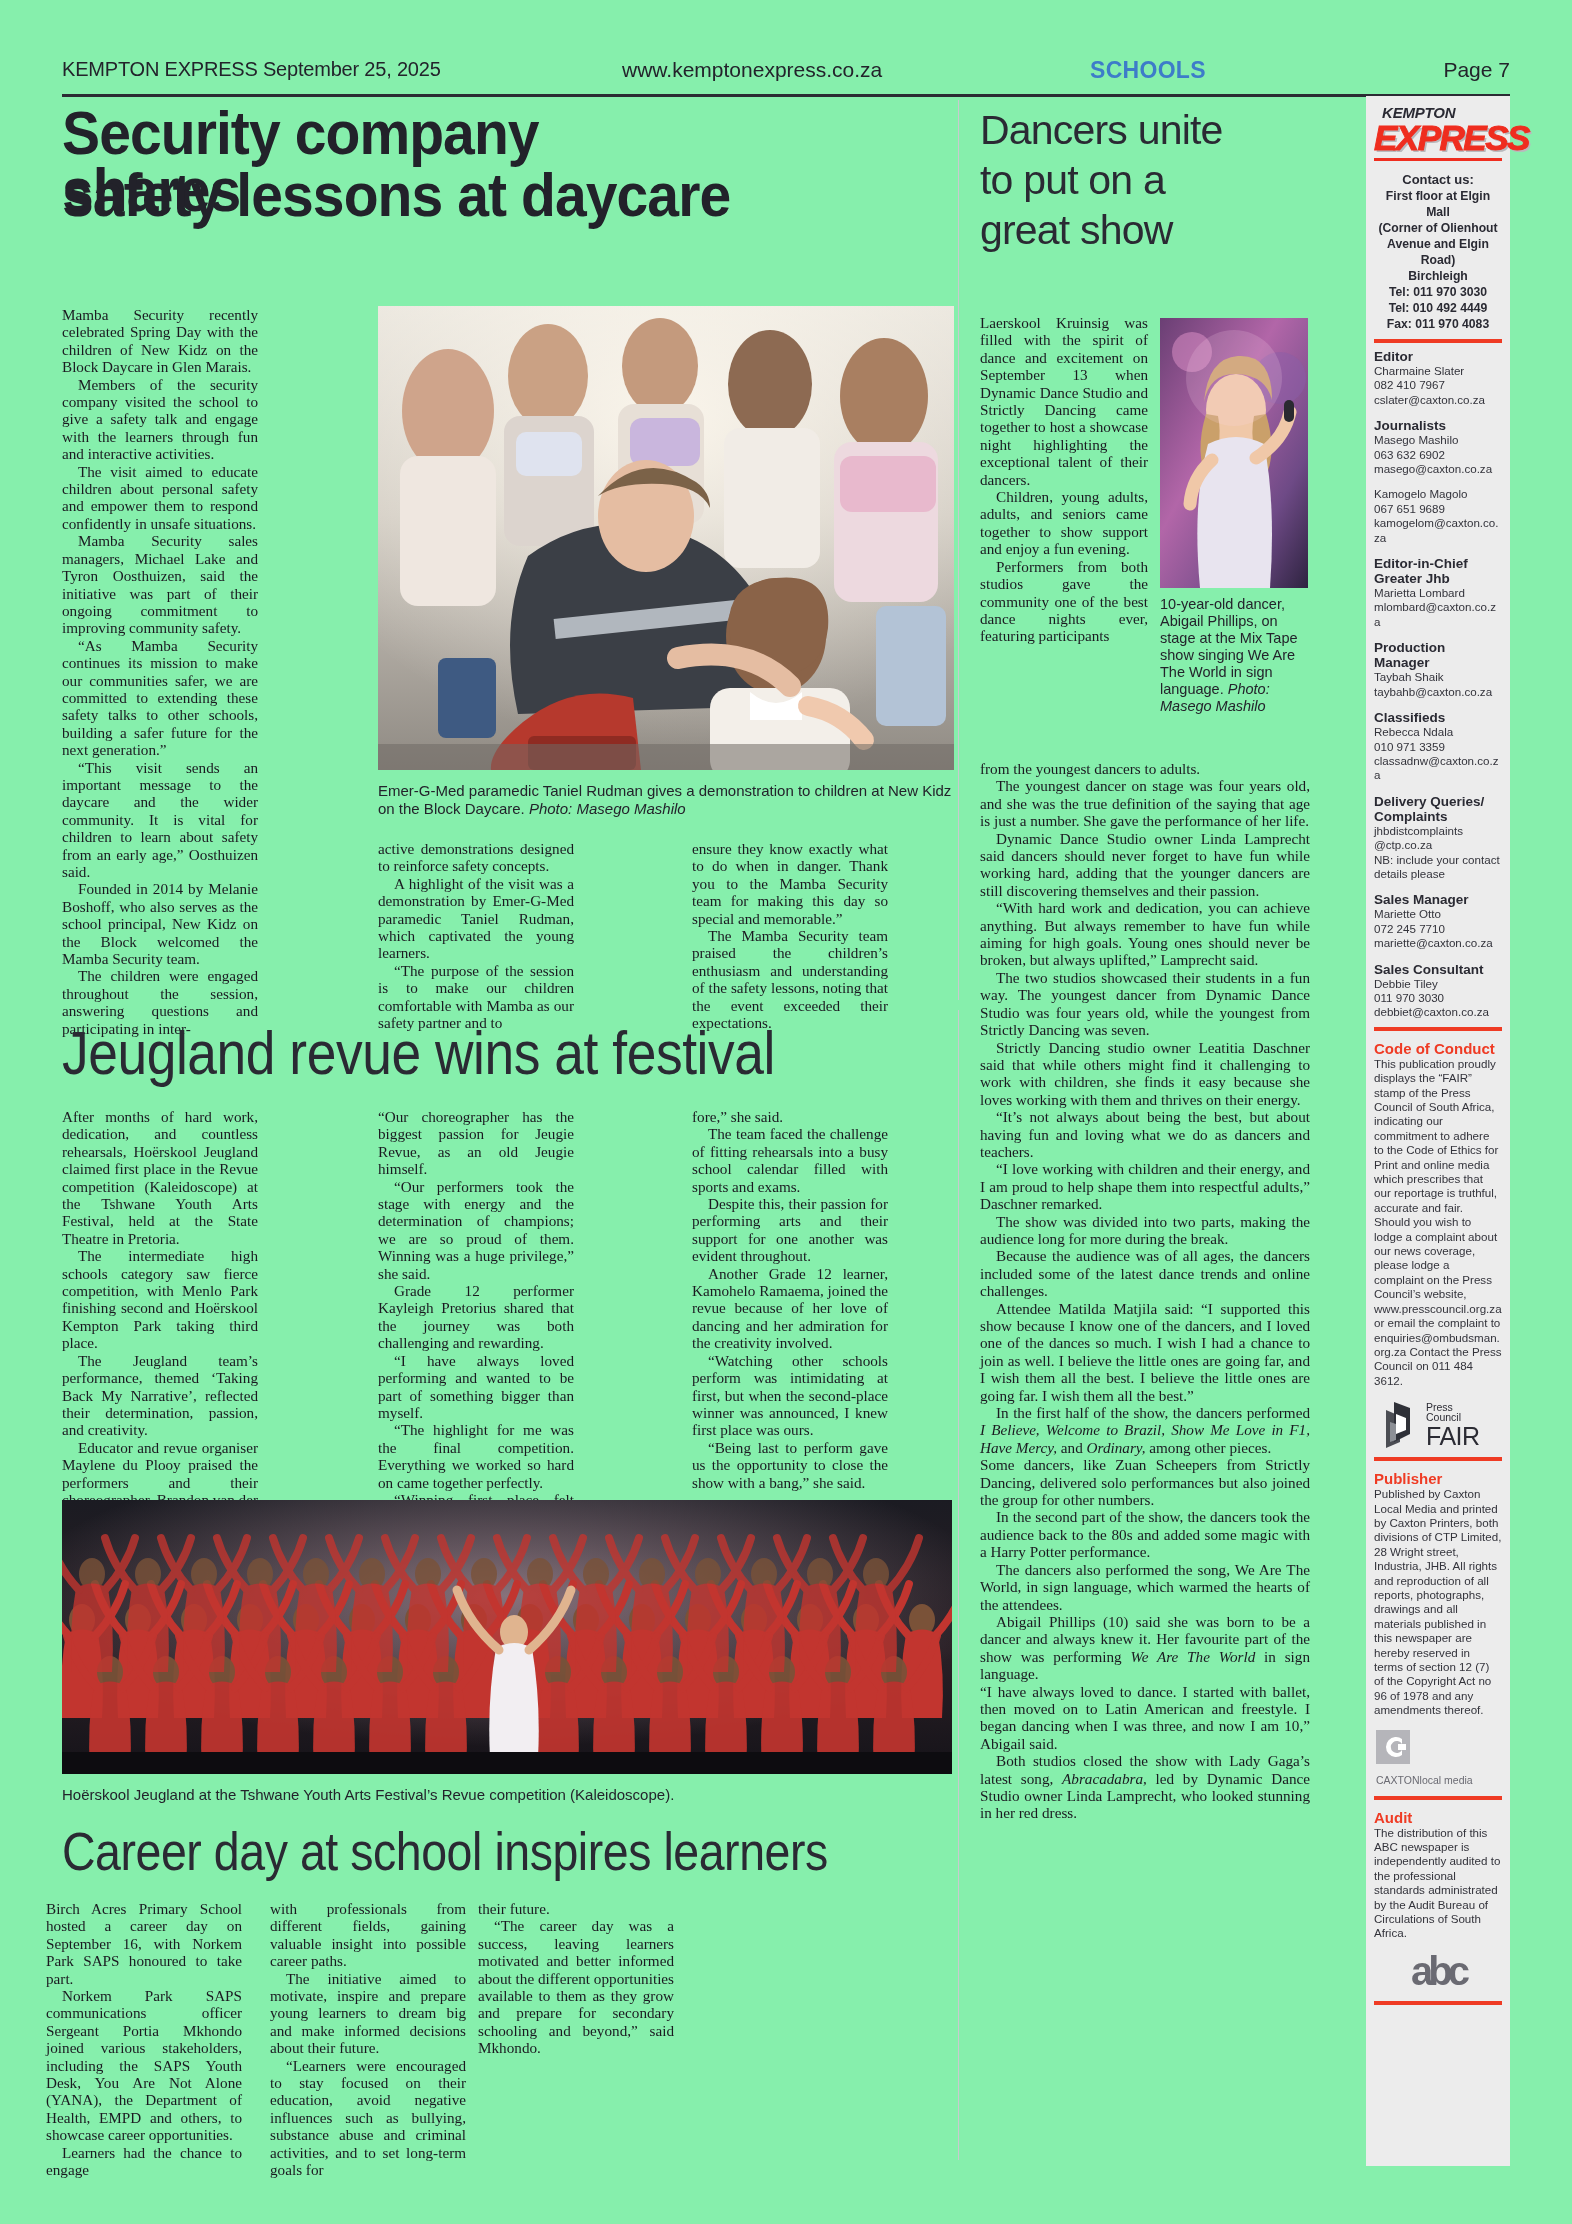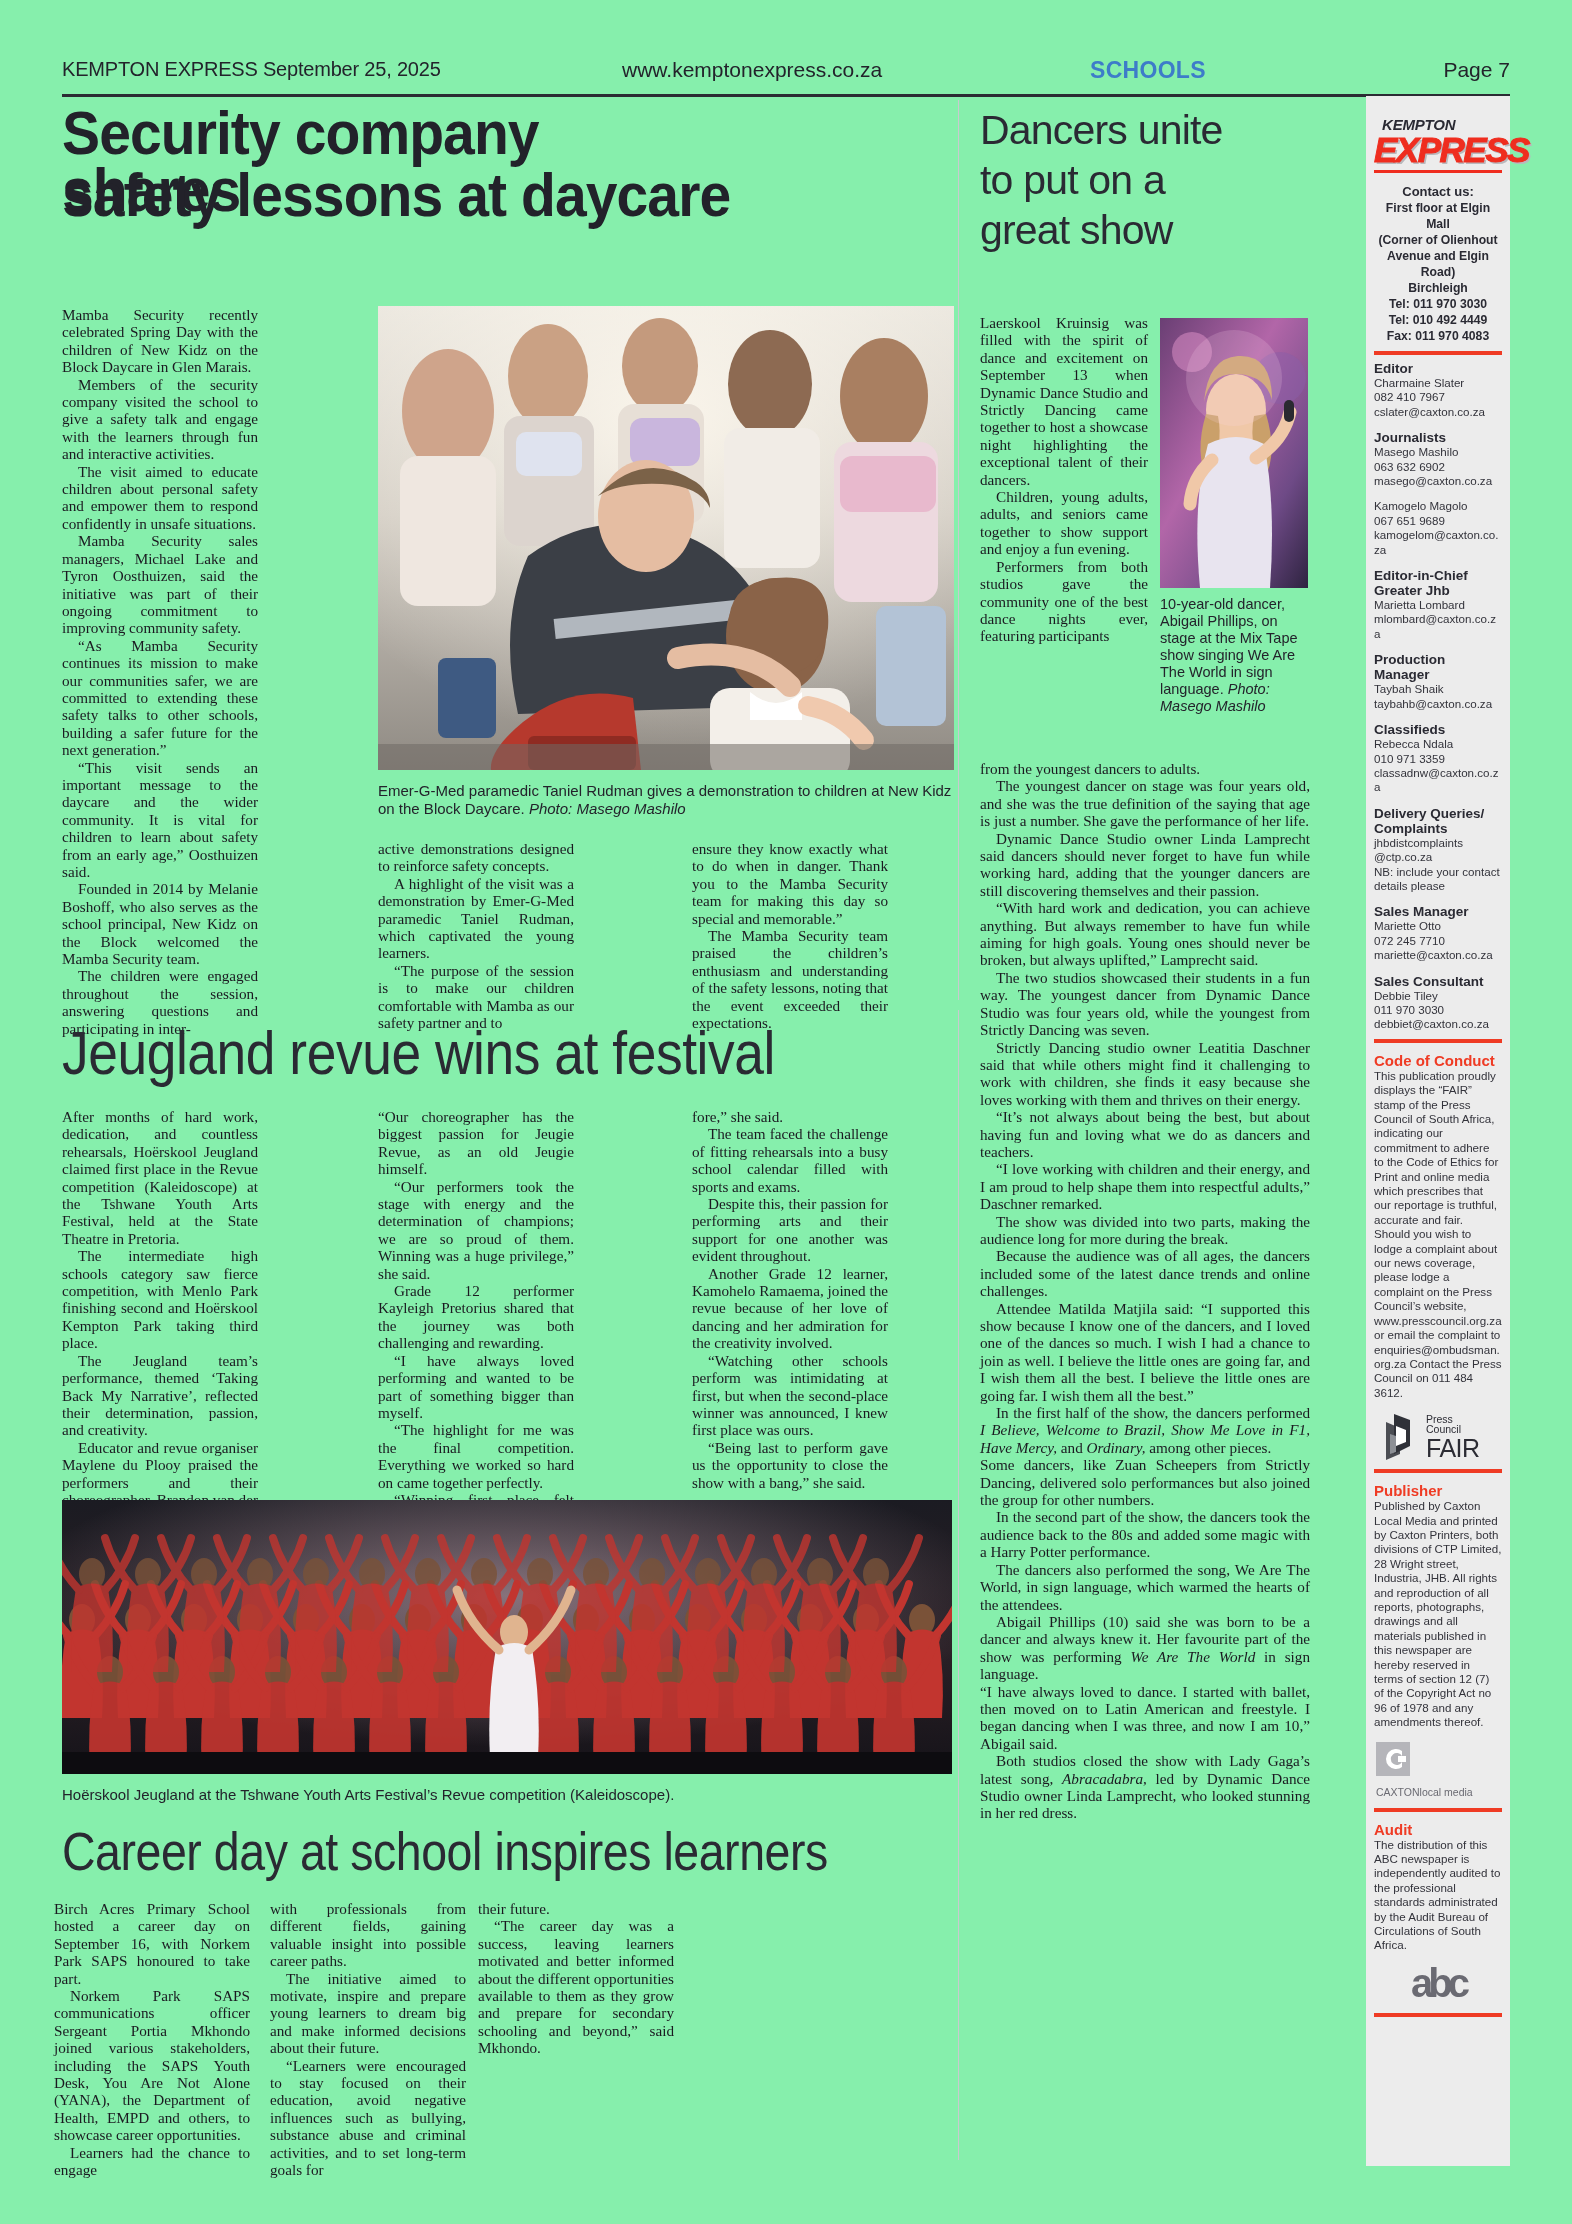--- a/index.html
+++ b/index.html
@@ -133,21 +133,21 @@
   }
   .rail p {
     font-family: "Liberation Sans", sans-serif;
     font-size: 11.6px; line-height: 14.4px; color: #33333b;
     word-break: break-word;
   }
   .rail .gap { height: 11px; }
 
   
   .ke-logo {
-    position: relative; width: 128px; height: 56px; margin: 20px auto 0;
+    position: relative; width: 128px; height: 56px; margin: 8px auto 0;
   }
   .ke-logo .kempton {
     font-family: "Liberation Sans Narrow", "Liberation Sans", sans-serif;
     font-weight: bold; font-style: italic; font-size: 15px;
     color: #2a2a33; letter-spacing: -0.2px;
     position: absolute; left: 8px; top: 0;
   }
   .ke-logo .express {
     font-family: "Liberation Sans Narrow", "Liberation Sans", sans-serif;
     font-weight: bold; font-style: italic; font-size: 35px;
@@ -465,21 +465,21 @@
         <path d="M15 0 q30 -26 42 -60" stroke="#e0b48f" stroke-width="9" fill="none" stroke-linecap="round"></path>
       </g>
 
       <rect x="0" y="252" width="890" height="22" fill="#0d0c10"></rect>
     </svg>
   </div>
 
   <div class="caption" style="left:62px; top:1786px; width:890px;">Hoërskool Jeugland at the Tshwane Youth Arts Festival’s Revue competition (Kaleidoscope).</div>
 
   <div class="hl-cond" style="left:62px; top:1824px; font-size:54px;">Career day at school inspires learners</div>
-  <div class="col" id="a4c1" style="left:54px; top:1900px; width:196px;">
+  <div class="col" id="a4c1" style="left:46px; top:1900px; width:196px;">
       <p class="first">Birch Acres Primary School hosted a career day on September 16, with Norkem Park SAPS honoured to take part.</p>
       <p>Norkem Park SAPS communications officer Sergeant Portia Mkhondo joined various stakeholders, including the SAPS Youth Desk, You Are Not Alone (YANA), the Department of Health, EMPD and others, to showcase career opportunities.</p>
       <p>Learners had the chance to engage</p>
     </div>
   <div class="col" id="a4c2" style="left:270px; top:1900px; width:196px;">
       <p class="first">with professionals from different fields, gaining valuable insight into possible career paths.</p>
       <p>The initiative aimed to motivate, inspire and prepare young learners to dream big and make informed decisions about their future.</p>
       <p>“Learners were encouraged to stay focused on their education, avoid negative influences such as bullying, substance abuse and criminal activities, and to set long-term goals for</p>
     </div>
   <div class="col" id="a4c3" style="left:478px; top:1900px; width:196px;">

